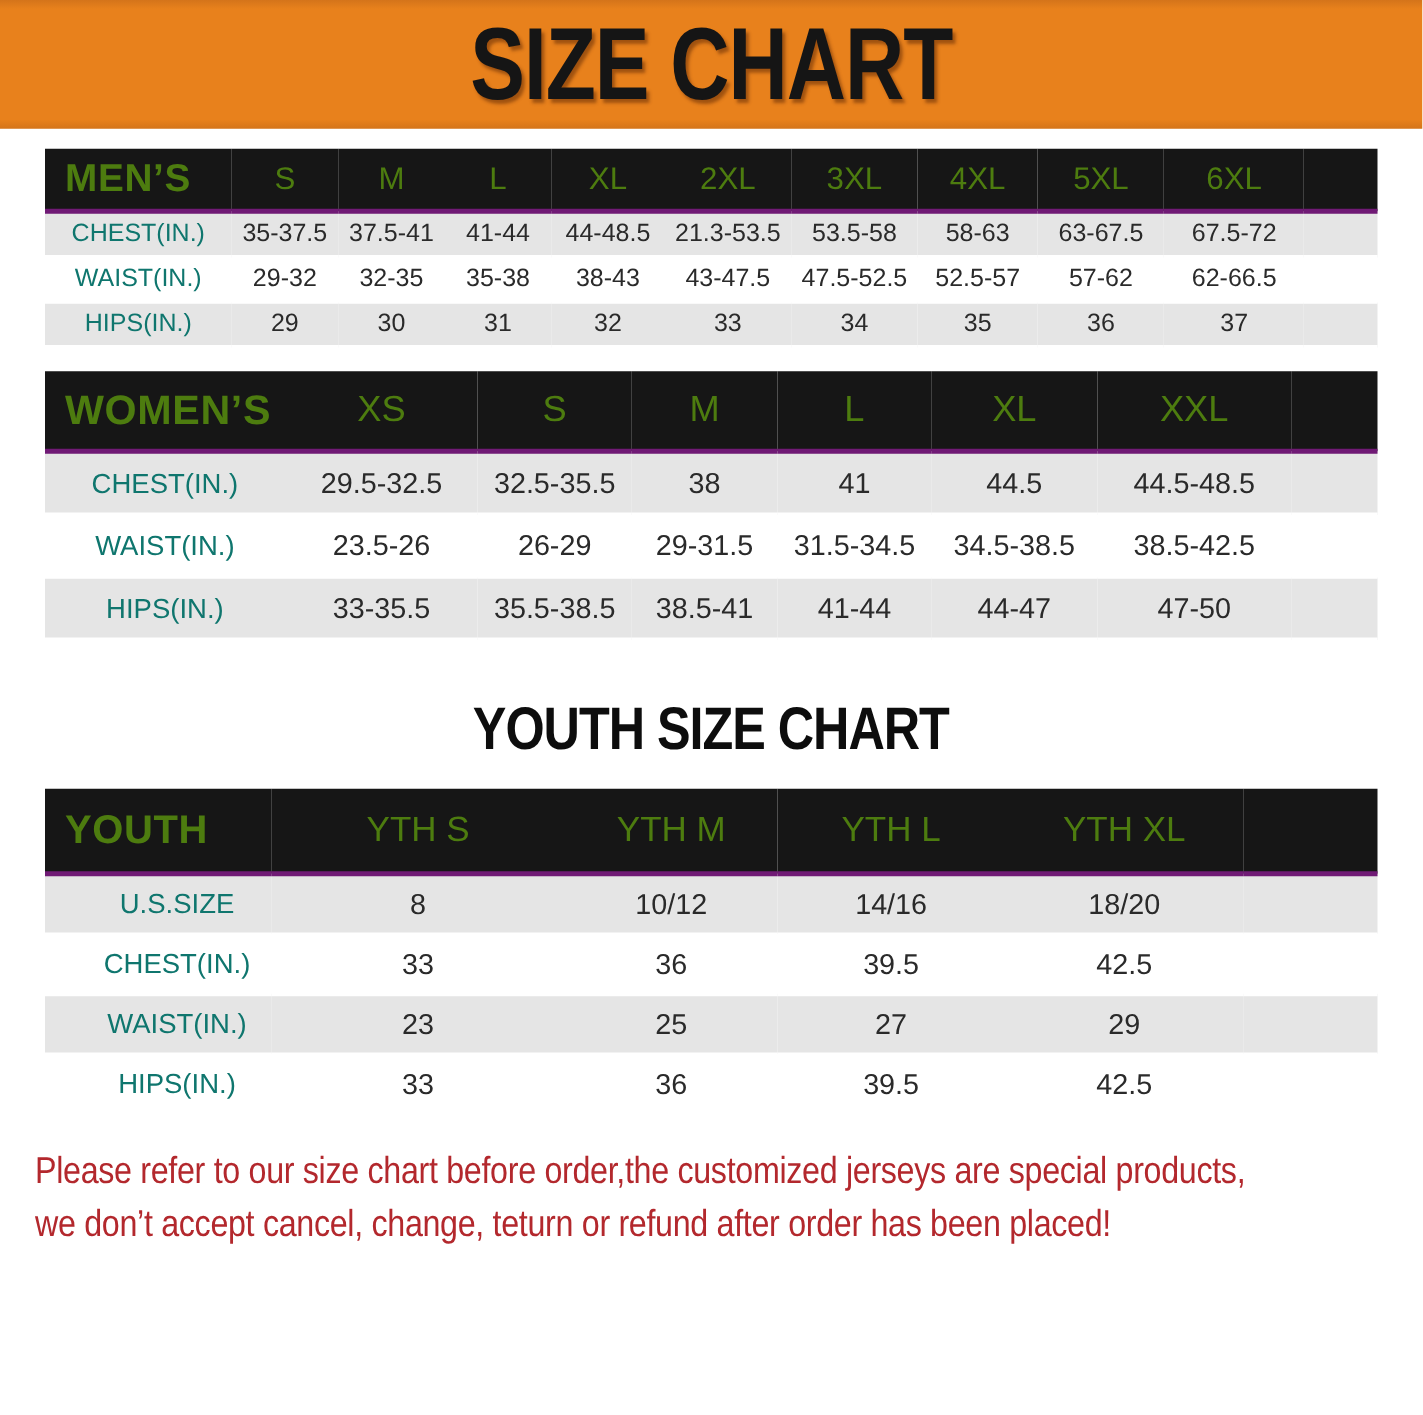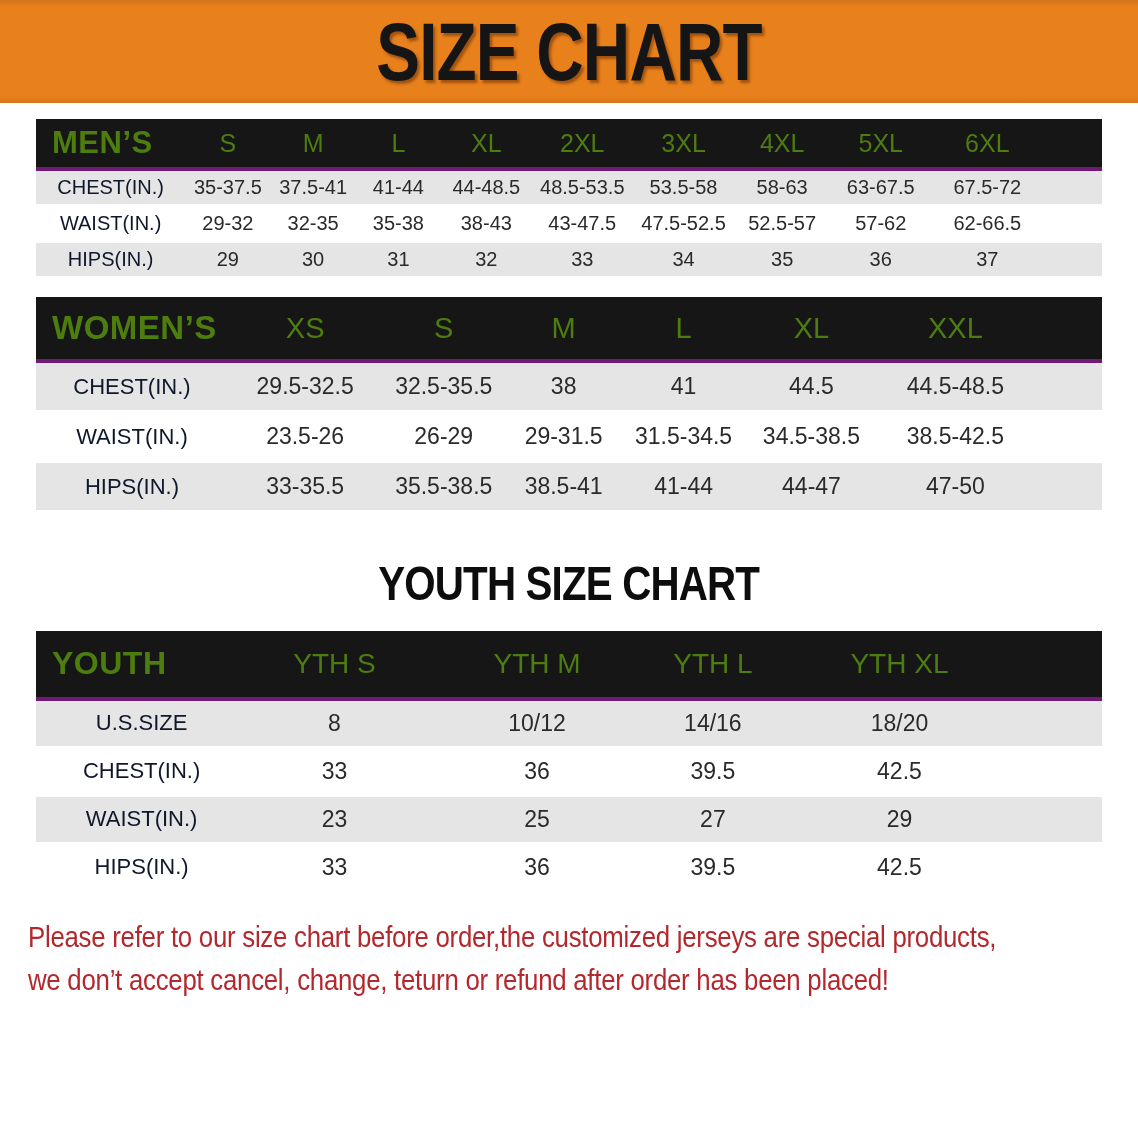--- a/index.html
+++ b/index.html
@@ -39,21 +39,21 @@
     background:#161616; color:#4d7c0f; font-weight:normal;
     text-align:center; border-bottom:4px solid #701a75;
   }
   table.size-table thead th.lbl {
     text-align:left; padding-left:16px; font-weight:bold; letter-spacing:0.5px;
   }
   table.size-table tbody td {
     text-align:center; color:#2a2a2a; border-bottom:3px solid #ffffff;
   }
   table.size-table tbody tr:nth-child(odd) { background:#E5E5E5; }
-  table.size-table tbody td.lbl { color:#0f172a; }
+  table.size-table tbody td.lbl { color:#0f766e; }
 
   table.men   { margin-top:16px; }
   table.men   thead th { height:46px; font-size:25px; }
   table.men   thead th.lbl { font-size:31px; }
   table.men   tbody td { height:31px; font-size:20px; }
   table.men   tbody td.lbl { font-size:20px; }
 
   table.women { margin-top:18px; }
   table.women thead th { height:60px; font-size:29px; }
   table.women thead th.lbl { font-size:33px; }
@@ -111,21 +111,21 @@
           <th></th>
         </tr>
       </thead>
       <tbody>
         <tr>
           <td class="lbl">CHEST(IN.)</td>
           <td>35-37.5</td>
           <td>37.5-41</td>
           <td>41-44</td>
           <td>44-48.5</td>
-          <td>48.5-53.5</td>
+          <td>21.3-53.5</td>
           <td>53.5-58</td>
           <td>58-63</td>
           <td>63-67.5</td>
           <td>67.5-72</td>
           <td></td>
         </tr>
         <tr>
           <td class="lbl">WAIST(IN.)</td>
           <td>29-32</td>
           <td>32-35</td>

